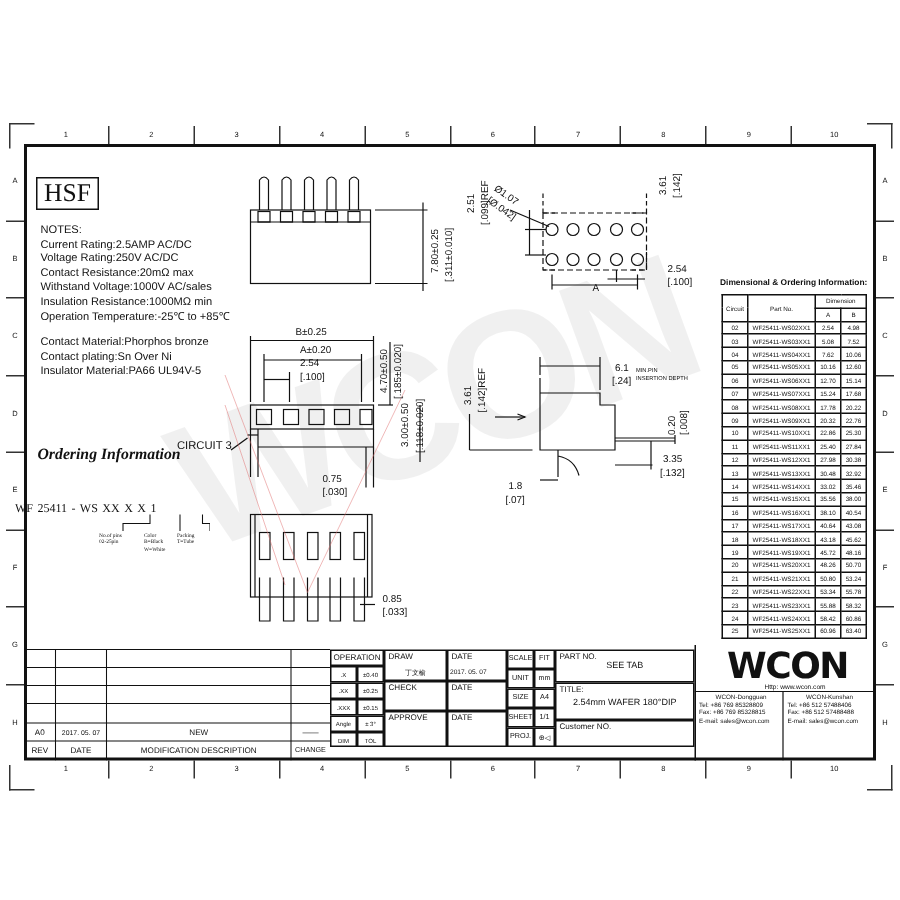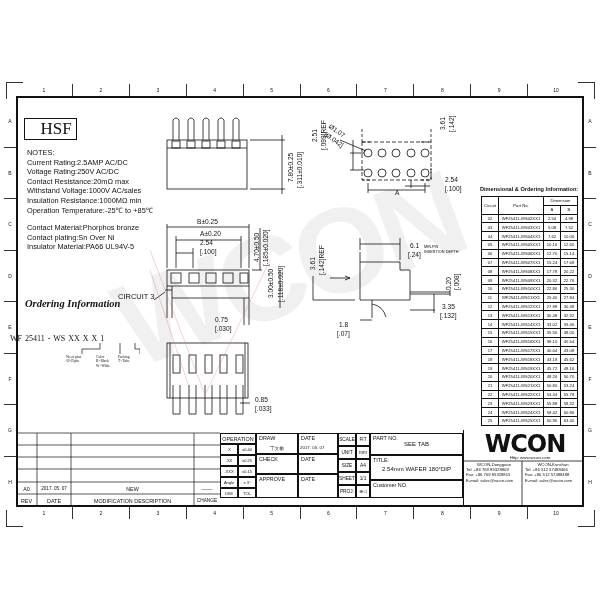--- a/index.html
+++ b/index.html
@@ -8,21 +8,21 @@
   .frame{position:absolute;left:16px;top:96px;width:568px;height:411px;border:2px solid #111;box-sizing:border-box;}
   .corner{position:absolute;border-color:#333;border-style:solid;width:16px;height:16px;}
   .ruler-top{position:absolute;left:16px;top:84px;width:568px;height:12px;display:flex;}
   .ruler-bot{position:absolute;left:16px;top:507px;width:568px;height:12px;display:flex;}
   .ruler-top div,.ruler-bot div{flex:1;font-size:5px;text-align:center;line-height:12px;border-right:1px solid #333;}
   .ruler-top div:last-child,.ruler-bot div:last-child{border-right:none;}
   .ruler-left{position:absolute;left:4px;top:96px;width:12px;height:411px;display:flex;flex-direction:column;}
   .ruler-right{position:absolute;left:584px;top:96px;width:12px;height:411px;display:flex;flex-direction:column;}
   .ruler-left div,.ruler-right div{flex:1;font-size:5px;display:flex;align-items:center;justify-content:center;border-bottom:1px solid #333;}
   .ruler-left div:last-child,.ruler-right div:last-child{border-bottom:none;}
-  .hsf{position:absolute;left:24px;top:118px;width:40px;height:20px;border:1.5px solid #111;font-family:"Liberation Serif",serif;font-size:17px;line-height:20px;text-align:center;padding-left:11px;}
+  .hsf{position:absolute;left:24px;top:118px;width:40px;height:20px;border:1.5px solid #111;font-family:"Liberation Serif",serif;font-size:17px;line-height:20px;text-align:center;}
   .notes{position:absolute;left:27px;top:148px;font-size:7.4px;line-height:9.6px;}
   .materials{position:absolute;left:27px;top:223px;font-size:7.4px;line-height:9.6px;}
   .ordering-title{position:absolute;left:25px;top:298px;font-family:"Liberation Serif",serif;font-weight:bold;font-style:italic;font-size:10.5px;}
   .ordering-code{position:absolute;left:10px;top:334px;font-family:"Liberation Serif",serif;font-size:8px;word-spacing:1px;}
   .ordering-legend{position:absolute;font-family:"Liberation Serif",serif;font-size:3.6px;line-height:4.4px;}
   .dim{position:absolute;font-size:6.6px;line-height:7.6px;}
   .vtext{position:absolute;font-size:6.6px;line-height:7.6px;transform:rotate(-90deg);transform-origin:left top;white-space:nowrap;}
   .pcb-caption{position:absolute;left:318px;top:205px;font-size:7.6px;line-height:9px;text-align:center;width:160px;}
   .dimtable-title{position:absolute;left:480px;top:186px;font-size:5.6px;font-weight:bold;white-space:nowrap;}
   table.dims{position:absolute;left:481px;top:196px;border-collapse:collapse;font-size:4.2px;}

